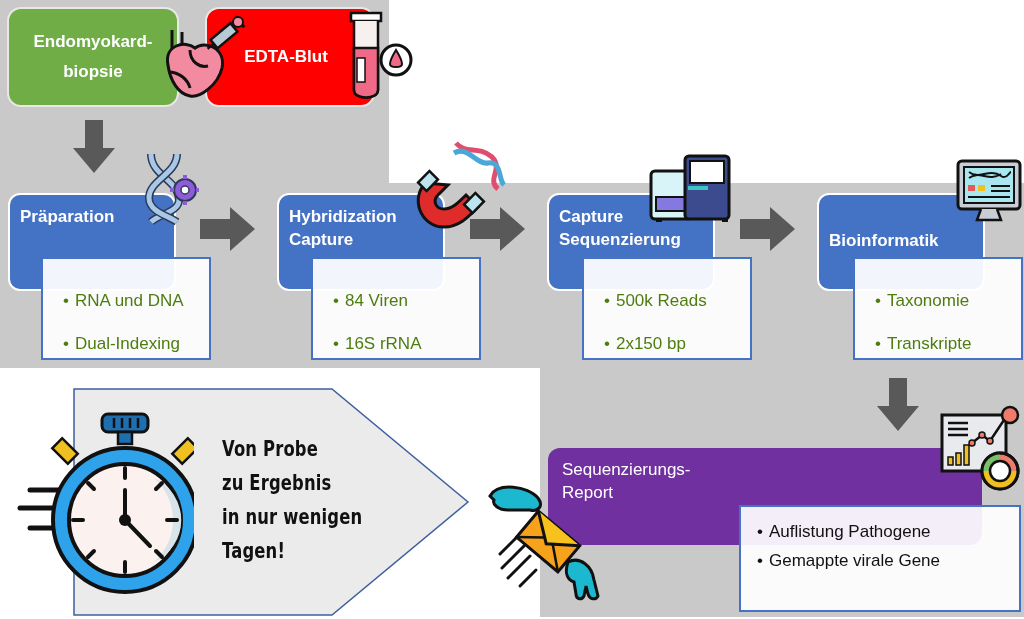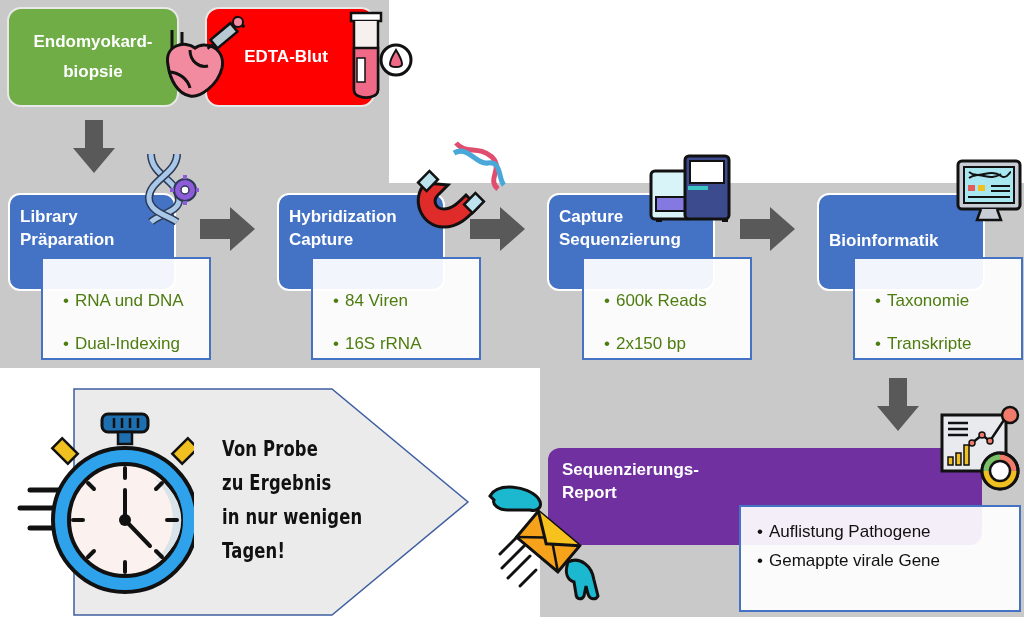--- a/index.html
+++ b/index.html
@@ -5,21 +5,21 @@
   html, body { margin:0; padding:0; }
   body { width:1024px; height:619px; position:relative; overflow:hidden; background:#ffffff; font-family:"Liberation Sans", sans-serif; }
   .bg { position:absolute; background:#c9c9c9; }
   .abs { position:absolute; }
   .rounded { border-radius:14px; }
   .src-box { color:#fff; font-weight:bold; font-size:17px; display:flex; align-items:center; justify-content:center; text-align:center; line-height:30px; border:2px solid #e8e8e8; box-sizing:border-box; }
   .step-box { background:#4472c4; color:#fff; font-weight:bold; font-size:17px; line-height:23px; border:2px solid #ffffff; border-radius:12px; box-sizing:border-box; padding:10px 0 0 10px; }
   .sub-box { background:rgba(255,255,255,0.93); border:2px solid #4472c4; box-sizing:border-box; font-size:17px; color:#4d7c0f; padding:20px 0 0 20px; }
   .sub-box .li { line-height:43px; white-space:nowrap; }
   .sub-box .li::before { content:"\2022"; margin-right:6px; }
-  .report-box { background:#7030a0; color:#fff; font-weight:bold; font-size:17px; line-height:23px; border-radius:12px; padding:10px 0 0 14px; box-sizing:border-box; }
+  .report-box { background:#7030a0; color:#fff; font-weight:normal; font-size:17px; line-height:23px; border-radius:12px; padding:10px 0 0 14px; box-sizing:border-box; }
   .report-sub { background:rgba(255,255,255,0.92); border:2px solid #4472c4; box-sizing:border-box; font-size:17px; color:#111; padding:10px 0 0 16px; }
   .report-sub .li { line-height:29px; white-space:nowrap; }
   .report-sub .li::before { content:"\2022"; margin-right:6px; }
   .tagline { font-family:"DejaVu Sans", sans-serif; font-size:21px; line-height:34px; color:#111; transform:scaleX(0.78); transform-origin:left top; font-weight:bold; letter-spacing:0.2px;}
   svg { display:block; }
 </style>
 </head>
 <body>
 
 <div class="bg" style="left:0;top:0;width:389px;height:183px;"></div>
@@ -64,21 +64,20 @@
   </svg>
 </div>
 
 <div class="abs" style="left:72px;top:120px;width:44px;height:55px;">
   <svg width="44" height="55" viewBox="0 0 44 55">
       <path d="M13 0 H31 V28 H43 L22 53 L1 28 H13 Z" fill="#595959"></path>
     </svg>
 </div>
 
 <div class="abs step-box" style="left:8px;top:193px;width:168px;height:98px;">
-  <div>Library</div>
   <div>Präparation</div>
 </div>
 <div class="abs sub-box" style="left:41px;top:257px;width:170px;height:103px;">
   <div class="li">RNA und DNA</div>
   <div class="li">Dual-Indexing</div>
 </div>
 <div class="abs" style="left:143px;top:150px;width:56px;height:76px;">
   <svg width="56" height="76" viewBox="0 0 56 76">
     <path d="M8 4 C8 26 36 30 36 50 C36 62 16 64 8 72" stroke="#2d3a55" stroke-width="8" fill="none"></path>
     <path d="M8 4 C8 26 36 30 36 50 C36 62 16 64 8 72" stroke="#a9c8e8" stroke-width="5" fill="none"></path>
@@ -123,21 +122,21 @@
   <svg width="56" height="44" viewBox="0 0 56 44">
       <path d="M0 12 H30 V0 L55 22 L30 44 V32 H0 Z" fill="#595959"></path>
     </svg>
 </div>
 
 <div class="abs step-box" style="left:547px;top:193px;width:168px;height:98px;">
   <div>Capture</div>
   <div>Sequenzierung</div>
 </div>
 <div class="abs sub-box" style="left:582px;top:257px;width:170px;height:103px;">
-  <div class="li">600k Reads</div>
+  <div class="li">500k Reads</div>
   <div class="li">2x150 bp</div>
 </div>
 <div class="abs" style="left:648px;top:153px;width:86px;height:72px;">
   <svg width="86" height="72" viewBox="0 0 86 72">
     <rect x="3" y="18" width="40" height="48" rx="4" fill="#d8f4f8" stroke="#111" stroke-width="3"></rect>
     <rect x="8" y="44" width="30" height="14" fill="#8479e0" stroke="#111" stroke-width="2"></rect>
     <rect x="37" y="3" width="44" height="63" rx="4" fill="#3c4a8e" stroke="#111" stroke-width="3"></rect>
     <rect x="42" y="8" width="34" height="22" fill="#fff" stroke="#111" stroke-width="2"></rect>
     <rect x="40" y="33" width="20" height="4" fill="#3cc3c3"></rect>
     <rect x="8" y="66" width="6" height="3" fill="#111"></rect>

